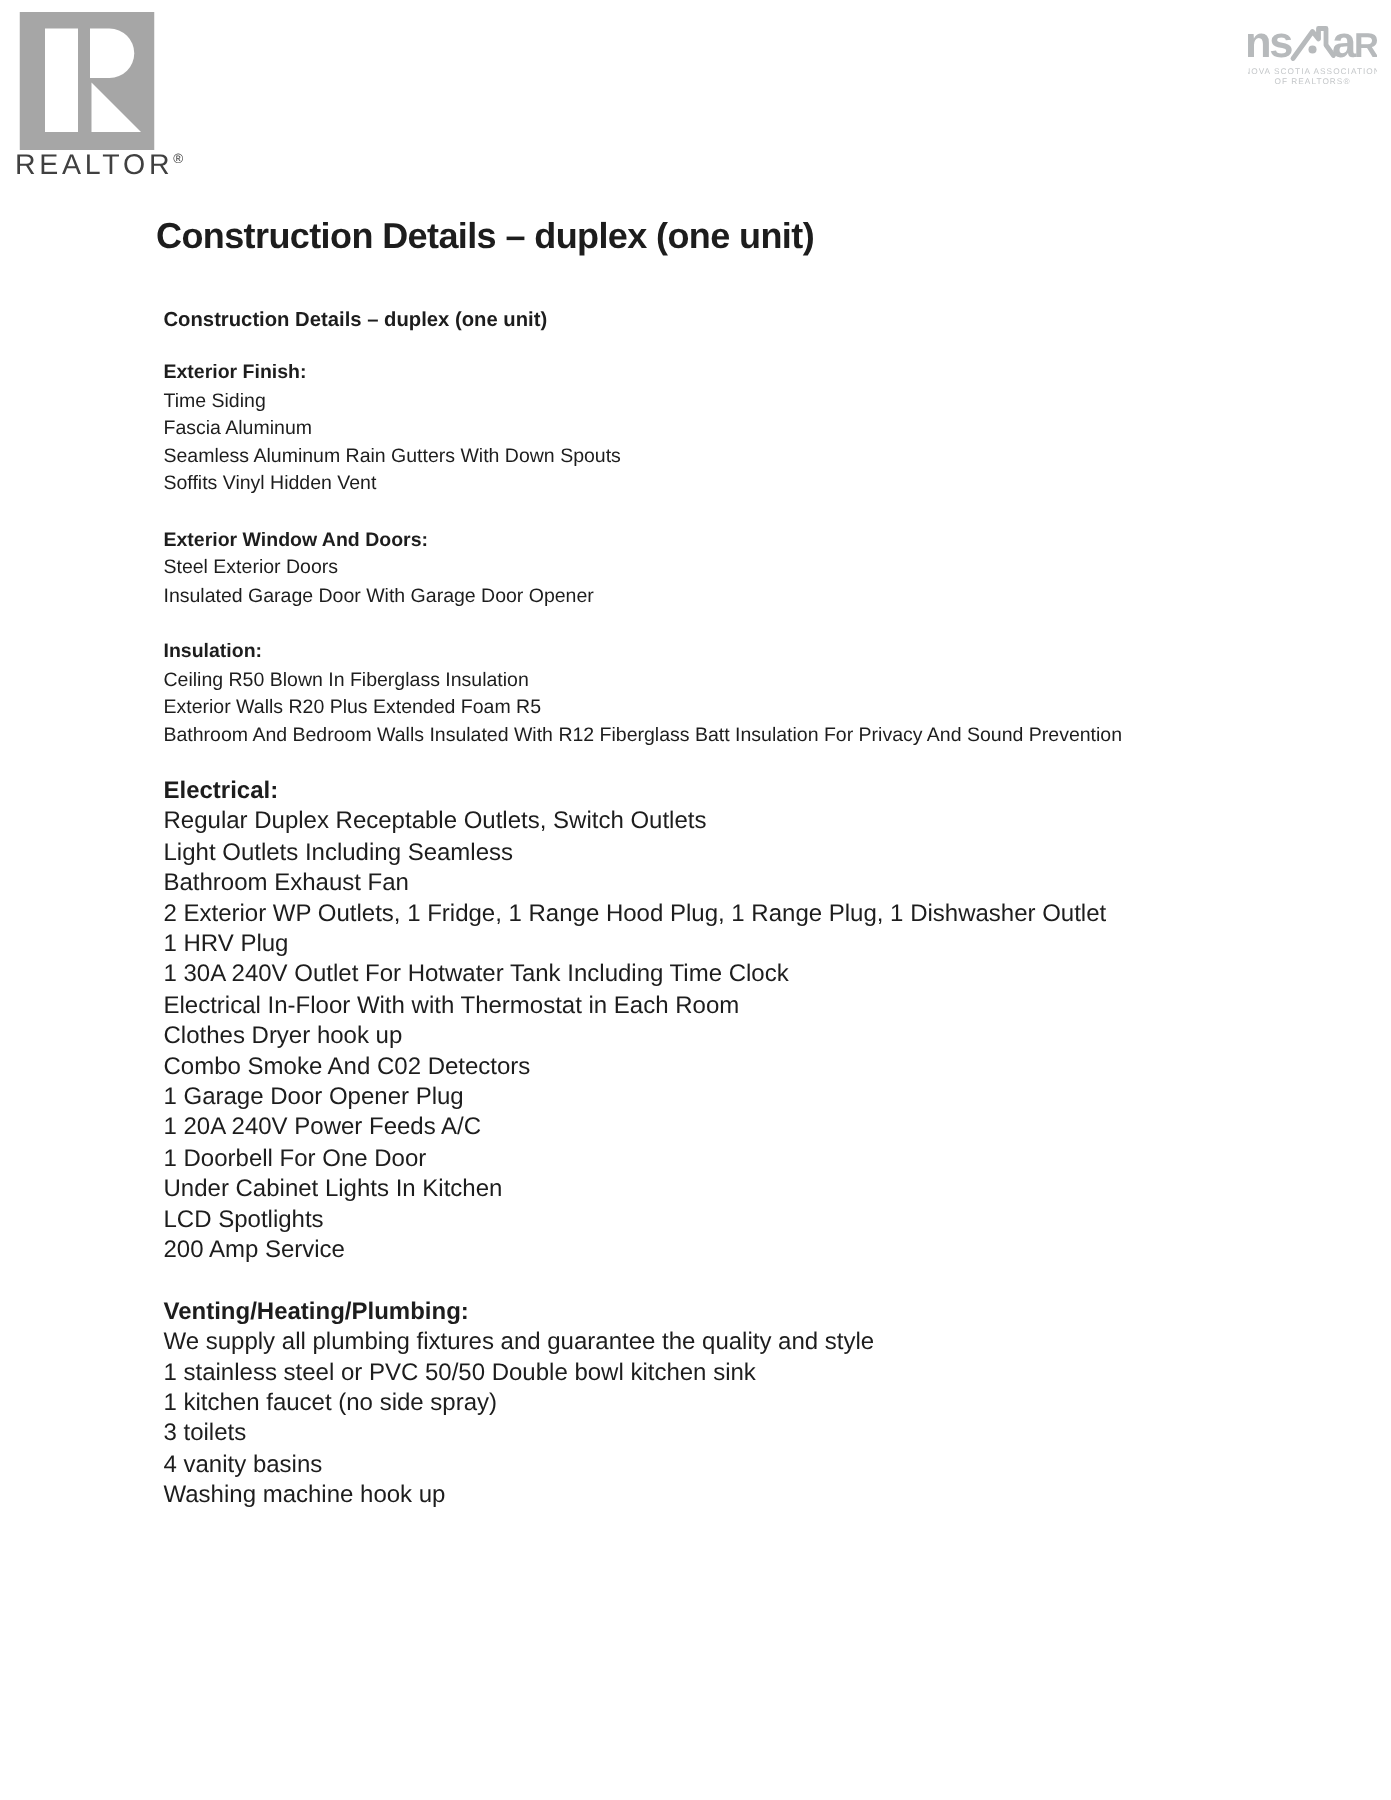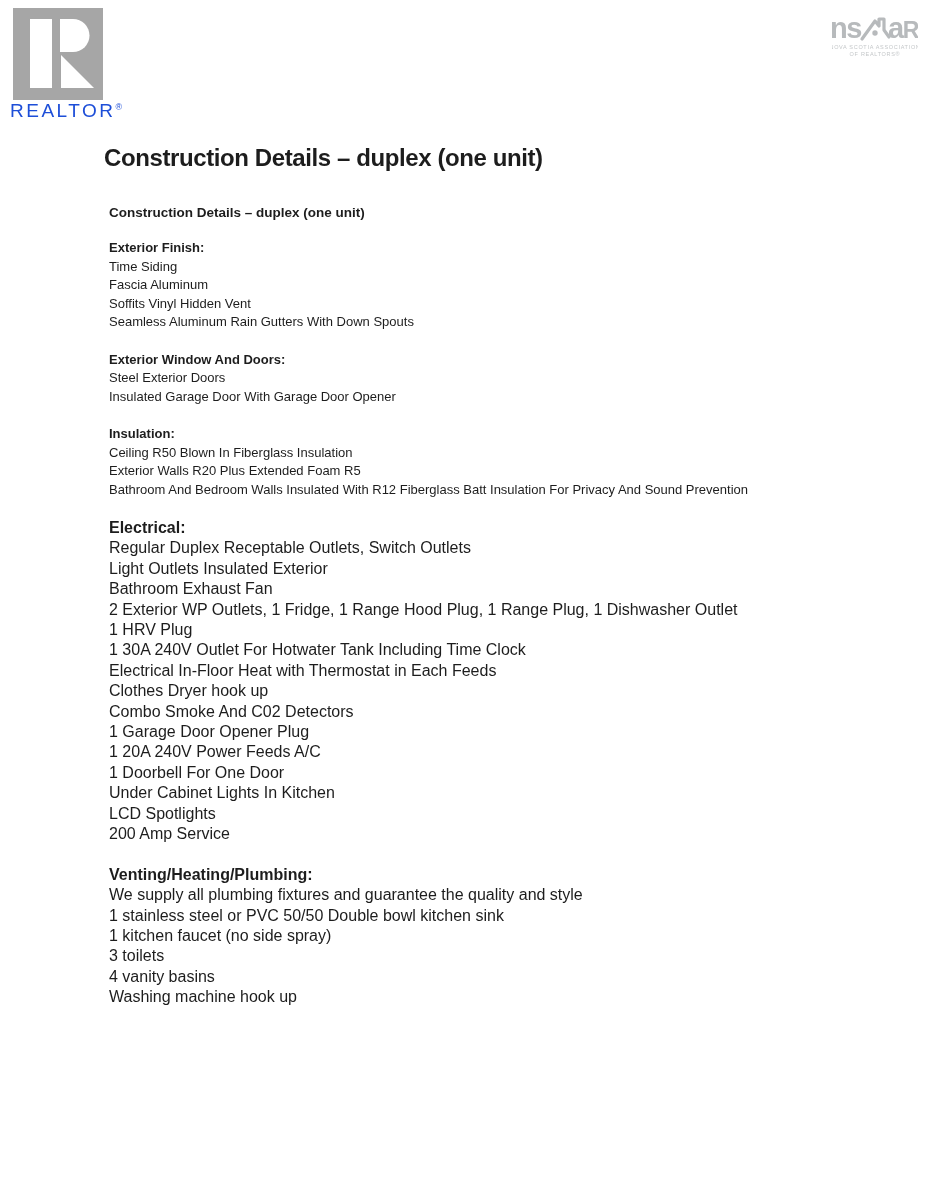--- a/index.html
+++ b/index.html
@@ -11,21 +11,21 @@
     position:relative;
     overflow:hidden;
   }
   .page { position:absolute; inset:0; background:#ffffff; }
 
   
   .realtor-logo { position:absolute; left:13px; top:8px; }
   .realtor-word {
     position:absolute; left:10px; top:100px;
     font-size:19px; font-weight:400; letter-spacing:2.5px;
-    color:#1d4ed8; white-space:nowrap;
+    color:#404040; white-space:nowrap;
   }
   .realtor-word sup { font-size:9px; letter-spacing:0; }
 
   
   .nsar-logo { position:absolute; left:832px; top:13px; }
 
   
   .title {
     position:absolute; left:104px; top:143px;
     font-size:24px; font-weight:bold; letter-spacing:-0.4px;
@@ -73,43 +73,43 @@
 
   <h1 class="title">Construction Details – duplex (one unit)</h1>
 
   <div class="content">
     <p class="body-heading">Construction Details – duplex (one unit)</p>
     <div id="sections">
         <section class="sec sm">
           <h3>Exterior Finish:</h3>
           <p>Time Siding</p>
           <p>Fascia Aluminum</p>
+          <p>Seamless Aluminum Rain Gutters With Down Spouts</p>
           <p>Soffits Vinyl Hidden Vent</p>
-          <p>Seamless Aluminum Rain Gutters With Down Spouts</p>
         </section>
         <section class="sec sm">
           <h3>Exterior Window And Doors:</h3>
           <p>Steel Exterior Doors</p>
           <p>Insulated Garage Door With Garage Door Opener</p>
         </section>
         <section class="sec sm">
           <h3>Insulation:</h3>
           <p>Ceiling R50 Blown In Fiberglass Insulation</p>
           <p>Exterior Walls R20 Plus Extended Foam R5</p>
           <p>Bathroom And Bedroom Walls Insulated With R12 Fiberglass Batt Insulation For Privacy And Sound Prevention</p>
         </section>
         <section class="sec lg">
           <h3>Electrical:</h3>
           <p>Regular Duplex Receptable Outlets, Switch Outlets</p>
-          <p>Light Outlets Insulated Exterior</p>
+          <p>Light Outlets Including Seamless</p>
           <p>Bathroom Exhaust Fan</p>
           <p>2 Exterior WP Outlets, 1 Fridge, 1 Range Hood Plug, 1 Range Plug, 1 Dishwasher Outlet</p>
           <p>1 HRV Plug</p>
           <p>1 30A 240V Outlet For Hotwater Tank Including Time Clock</p>
-          <p>Electrical In-Floor Heat with Thermostat in Each Feeds</p>
+          <p>Electrical In-Floor With with Thermostat in Each Room</p>
           <p>Clothes Dryer hook up</p>
           <p>Combo Smoke And C02 Detectors</p>
           <p>1 Garage Door Opener Plug</p>
           <p>1 20A 240V Power Feeds A/C</p>
           <p>1 Doorbell For One Door</p>
           <p>Under Cabinet Lights In Kitchen</p>
           <p>LCD Spotlights</p>
           <p>200 Amp Service</p>
         </section>
         <section class="sec lg">

